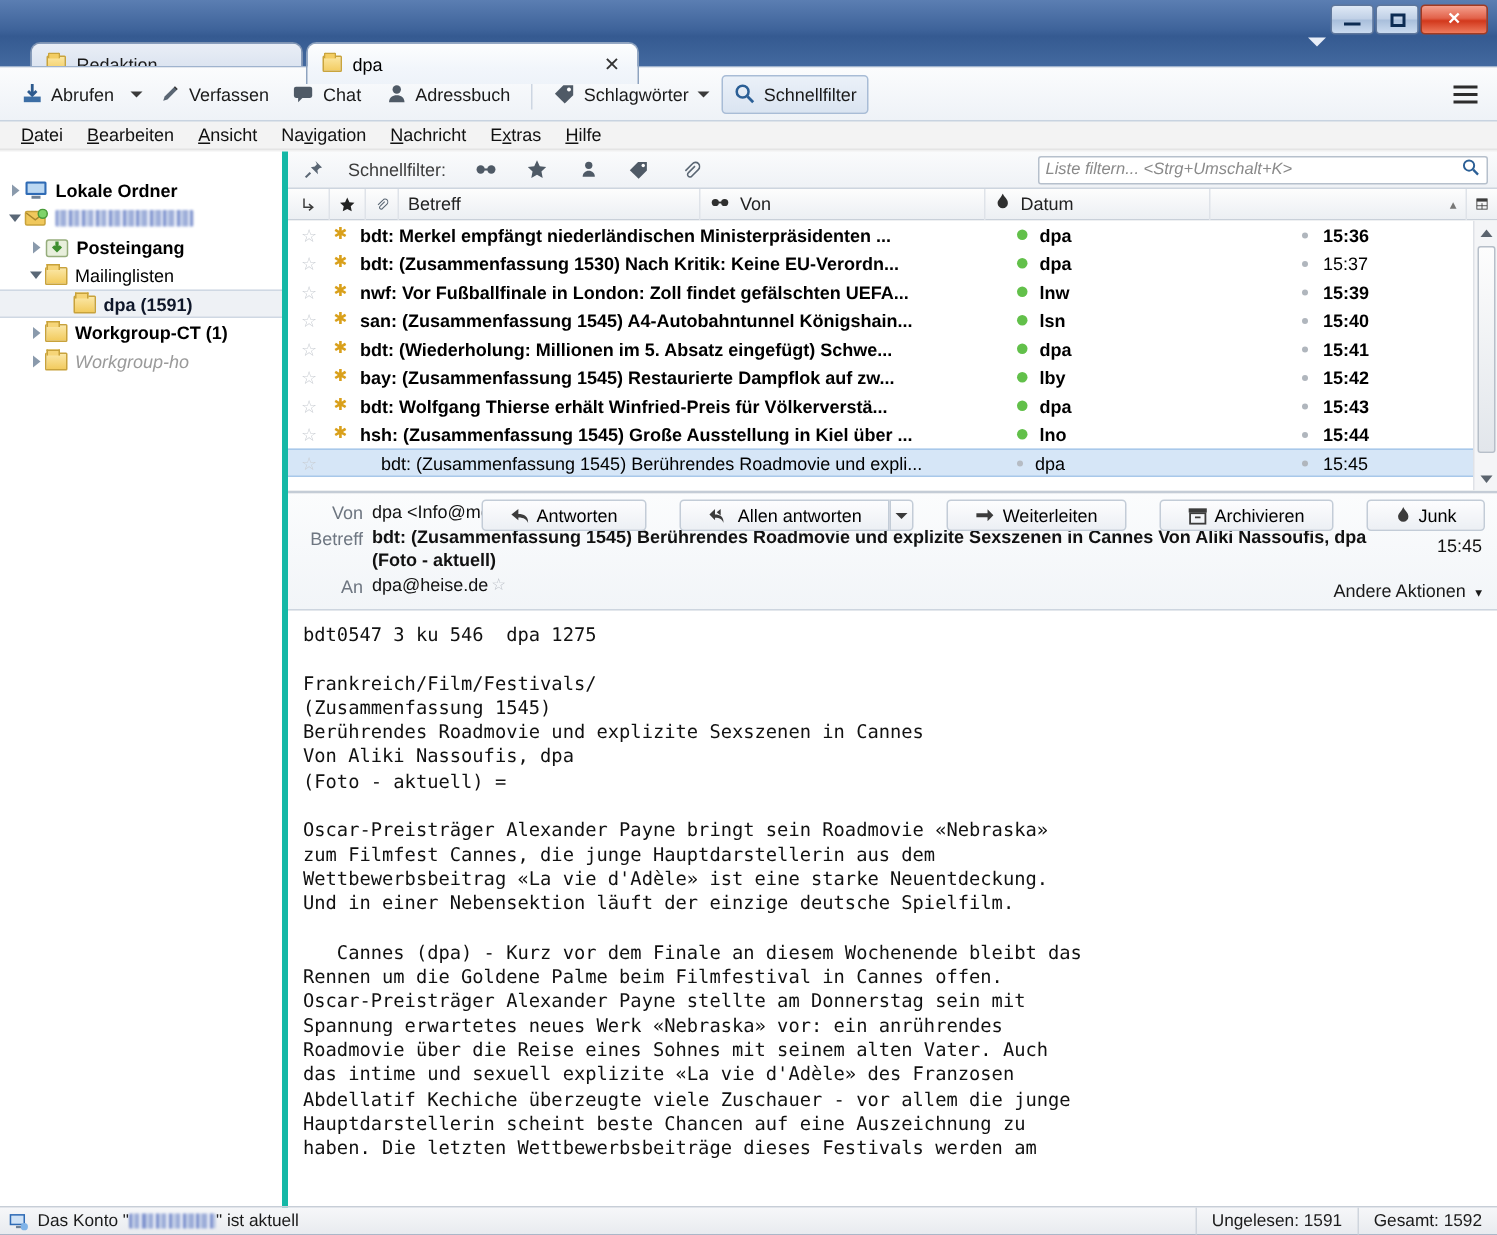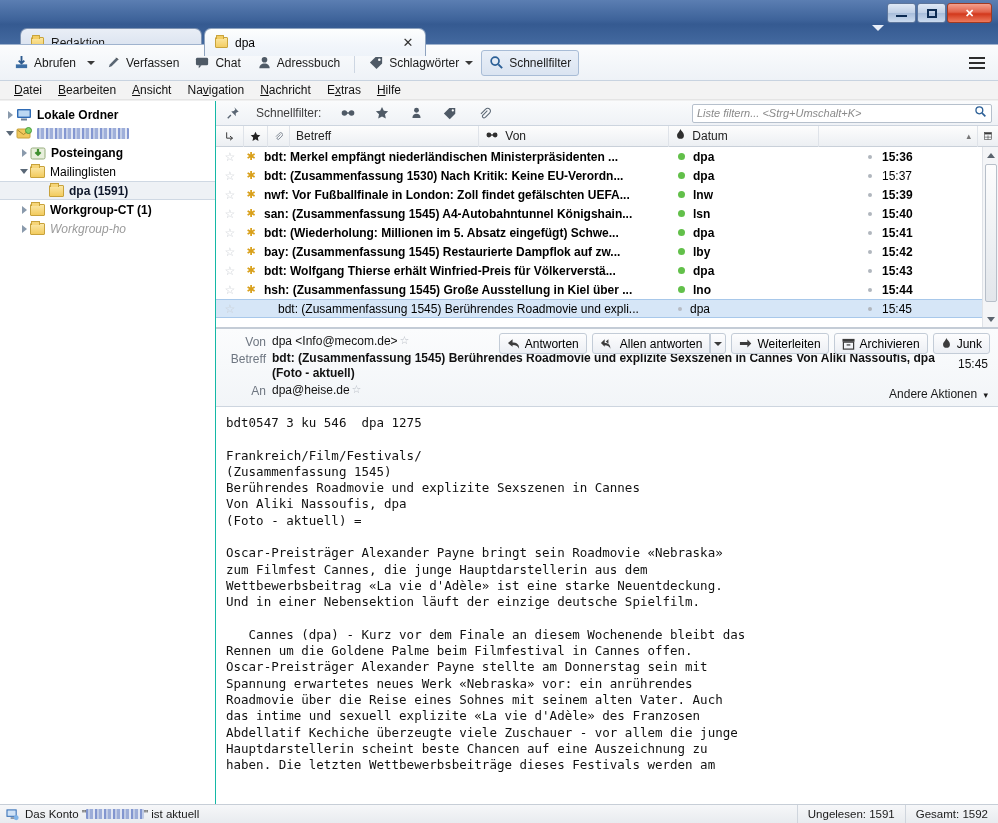--- a/index.html
+++ b/index.html
@@ -115,22 +115,22 @@
   .tsep { width:1px; height:20px; background:#cdd6e2; margin:0 6px; }
   #appmenu {
     position:absolute; right:8px; top:5px; width:26px; height:26px;
     display:flex; flex-direction:column; align-items:center; justify-content:center; gap:3px;
   }
   #appmenu i { display:block; width:16px; height:2px; background:#2d2d2d; }
   
   #main { position:absolute; left:0; top:56px; width:998px; height:706px; display:flex; }
   
   #folderpane {
-    width:216px; background:#fff; border-right:1px solid #14b8a6;
-    padding-top:4px; overflow:hidden; position:relative;
+    width:192px; background:#fff; border-right:4px solid #14b8a6;
+    padding-top:16px; overflow:hidden; position:relative;
   }
   .fitem {
     height:19px; display:flex; align-items:center; padding-left:4px; font-size:12px;
     white-space:nowrap; position:relative;
   }
   .fitem.sel { background:#eef1f5; border:1px solid #cfd8e3; border-left:none; border-right:none; }
   .twisty {
     width:12px; flex:0 0 auto; display:flex; align-items:center; justify-content:center;
   }
   .twisty .tri-r { width:0;height:0;border-top:4px solid transparent;border-bottom:4px solid transparent;border-left:5px solid #8a9aac; }
@@ -208,23 +208,23 @@
     border-bottom:1px solid #cdd5df; padding:5px 8px 6px 8px; position:relative;
     flex:0 0 auto;
   }
   .hrow { display:flex; align-items:flex-start; margin-bottom:2px; }
   .hlabel { width:48px; text-align:right; color:#6e7681; font-size:12px; padding-right:6px; flex:0 0 auto; padding-top:1px; }
   .hval { font-size:12px; color:#111; }
   .hval.bold { font-weight:bold; }
   .star-out { color:#b9bec6; margin-left:2px; font-size:11px; }
   #hdrbtns { position:absolute; right:8px; top:4px; display:flex; align-items:center; }
   .hbtn {
-    height:21px; display:flex; align-items:center; padding:0 7px;
+    height:21px; display:flex; align-items:center; padding:0 18px;
     background:linear-gradient(180deg,#fdfdfe,#eceff4);
-    border:1px solid #c3ccd7; border-radius:3px; font-size:12px; margin-left:5px;
+    border:1px solid #c3ccd7; border-radius:3px; font-size:12px; margin-left:22px;
     white-space:nowrap;
   }
   .hbtn .hi { margin-right:5px; display:inline-flex; }
   .hbtn-split {
     width:16px; border-left:1px solid #c3ccd7; margin-left:0; border-radius:0 3px 3px 0;
     justify-content:center; padding:0;
   }
   .hbtn.grp { border-radius:3px 0 0 3px; margin-right:0; }
   #msgdate { position:absolute; right:10px; top:28px; font-size:12px; color:#111; }
   #andere {

